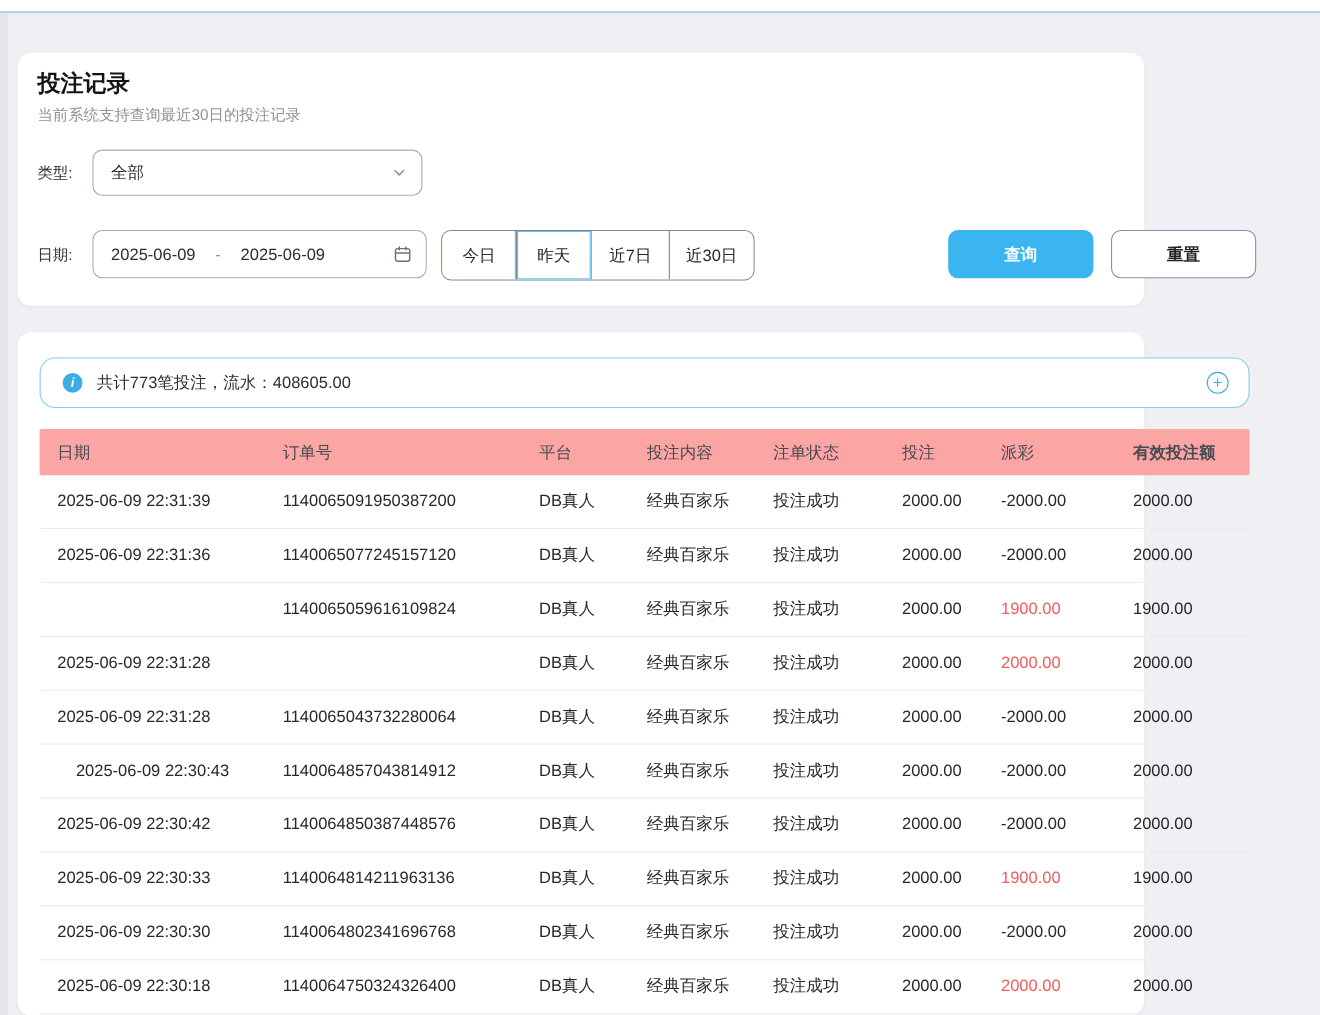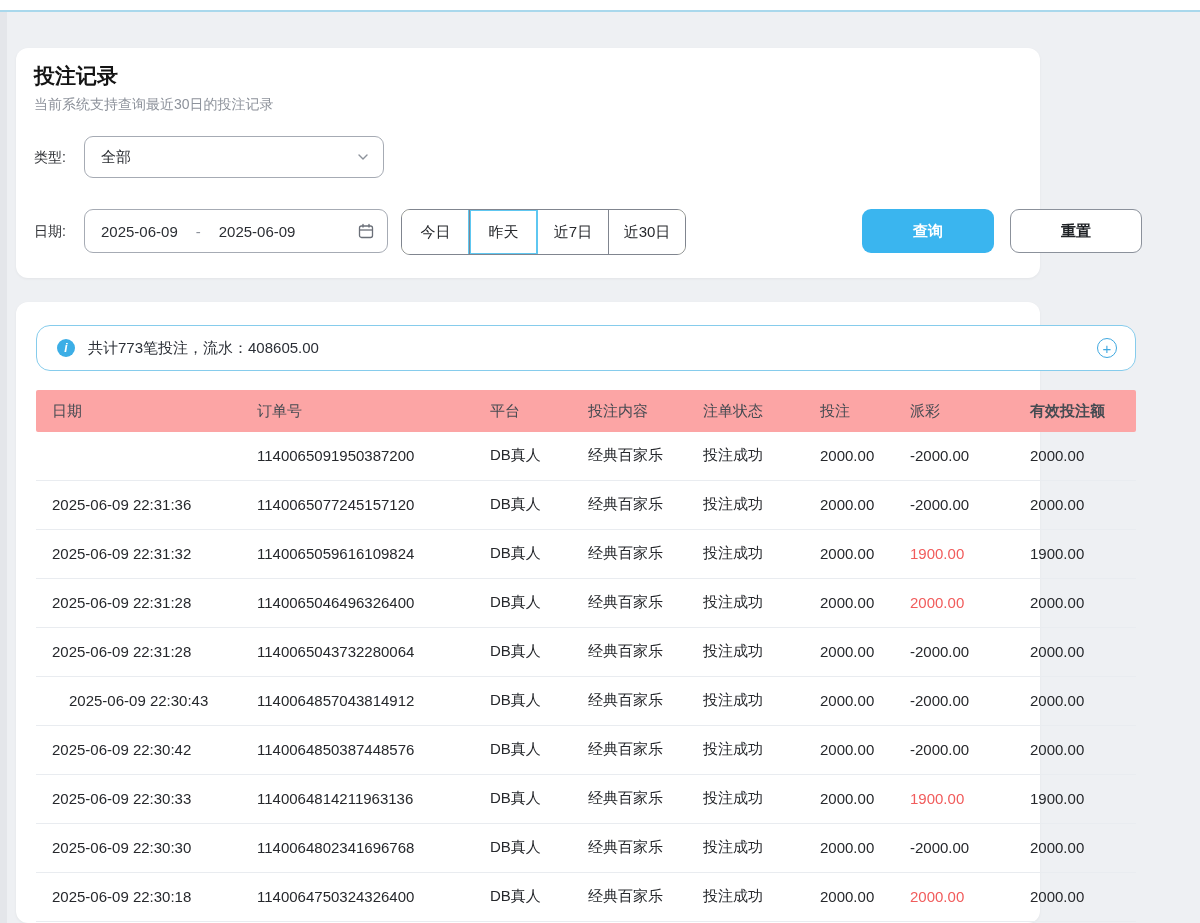--- a/index.html
+++ b/index.html
@@ -190,51 +190,50 @@
         <span style="left: 221px;">订单号</span>
         <span style="left: 454px;">平台</span>
         <span style="left: 552px;">投注内容</span>
         <span style="left: 667px;">注单状态</span>
         <span style="left: 784px;">投注</span>
         <span style="left: 874px;">派彩</span>
         <span style="left: 994px; font-weight: bold;">有效投注额</span>
       </div>
     <div id="tbody">
         <div class="trow">
+          <span style="left: 16px;">2025-06-09 22:31:39</span>
           <span style="left: 221px;">1140065091950387200</span>
           <span style="left: 454px;">DB真人</span>
           <span style="left: 552px;">经典百家乐</span>
           <span style="left: 667px;">投注成功</span>
           <span style="left: 784px;">2000.00</span>
           <span style="left: 874px;">-2000.00</span>
           <span style="left: 994px;">2000.00</span>
         </div>
         <div class="trow">
           <span style="left: 16px;">2025-06-09 22:31:36</span>
           <span style="left: 221px;">1140065077245157120</span>
           <span style="left: 454px;">DB真人</span>
           <span style="left: 552px;">经典百家乐</span>
           <span style="left: 667px;">投注成功</span>
           <span style="left: 784px;">2000.00</span>
           <span style="left: 874px;">-2000.00</span>
           <span style="left: 994px;">2000.00</span>
         </div>
         <div class="trow">
-          <span style="left: 16px;">2025-06-09 22:31:32</span>
           <span style="left: 221px;">1140065059616109824</span>
           <span style="left: 454px;">DB真人</span>
           <span style="left: 552px;">经典百家乐</span>
           <span style="left: 667px;">投注成功</span>
           <span style="left: 784px;">2000.00</span>
           <span class="red" style="left: 874px;">1900.00</span>
           <span style="left: 994px;">1900.00</span>
         </div>
         <div class="trow">
           <span style="left: 16px;">2025-06-09 22:31:28</span>
-          <span style="left: 221px;">1140065046496326400</span>
           <span style="left: 454px;">DB真人</span>
           <span style="left: 552px;">经典百家乐</span>
           <span style="left: 667px;">投注成功</span>
           <span style="left: 784px;">2000.00</span>
           <span class="red" style="left: 874px;">2000.00</span>
           <span style="left: 994px;">2000.00</span>
         </div>
         <div class="trow">
           <span style="left: 16px;">2025-06-09 22:31:28</span>
           <span style="left: 221px;">1140065043732280064</span>

